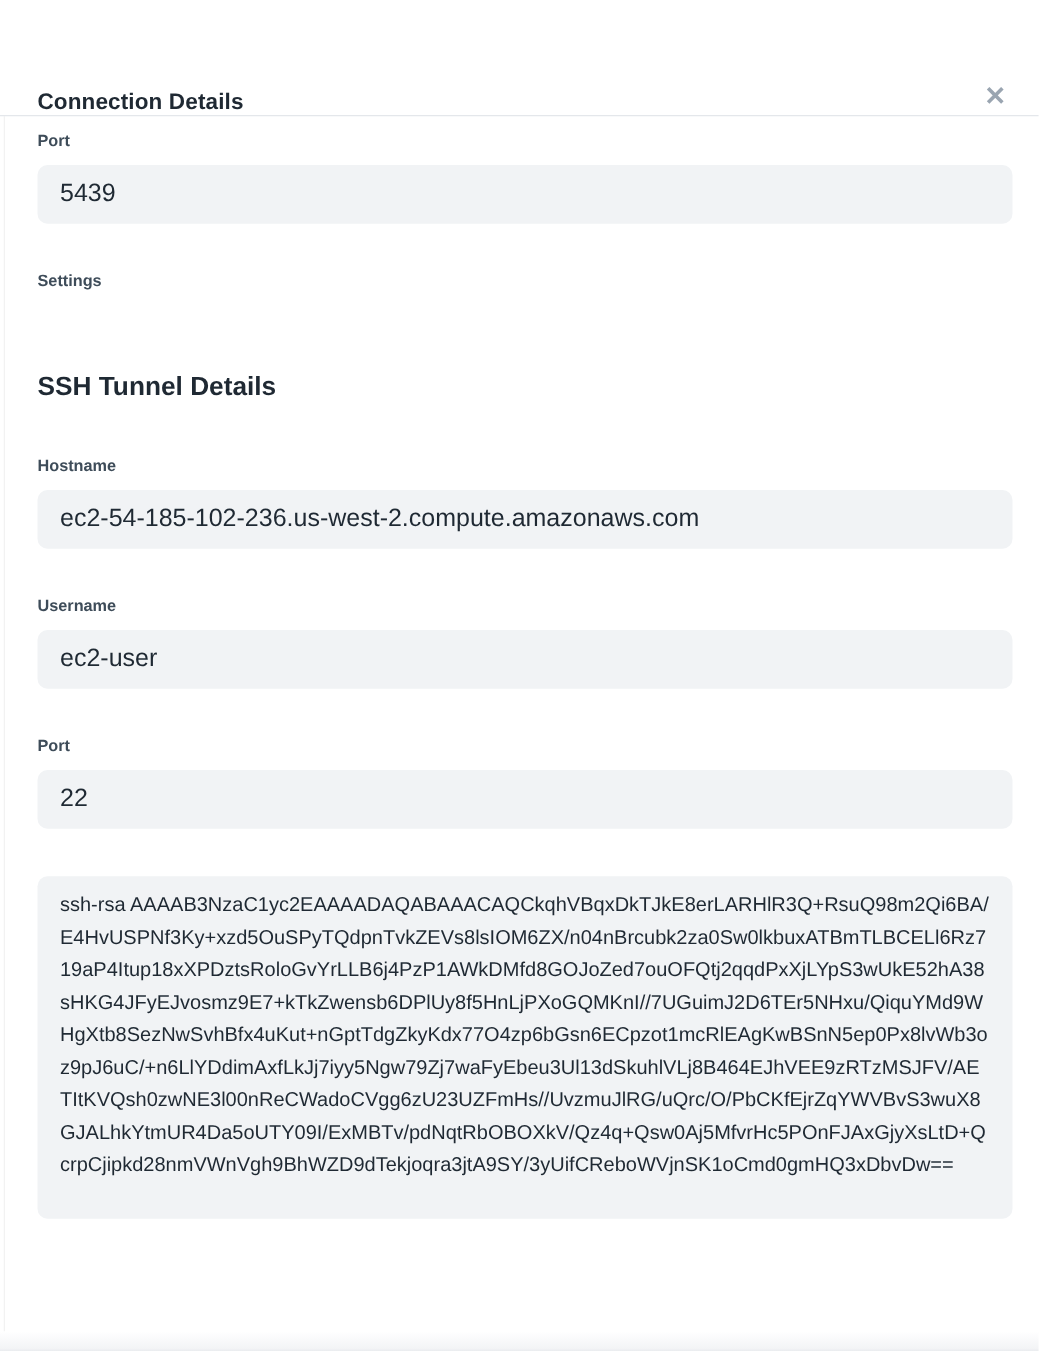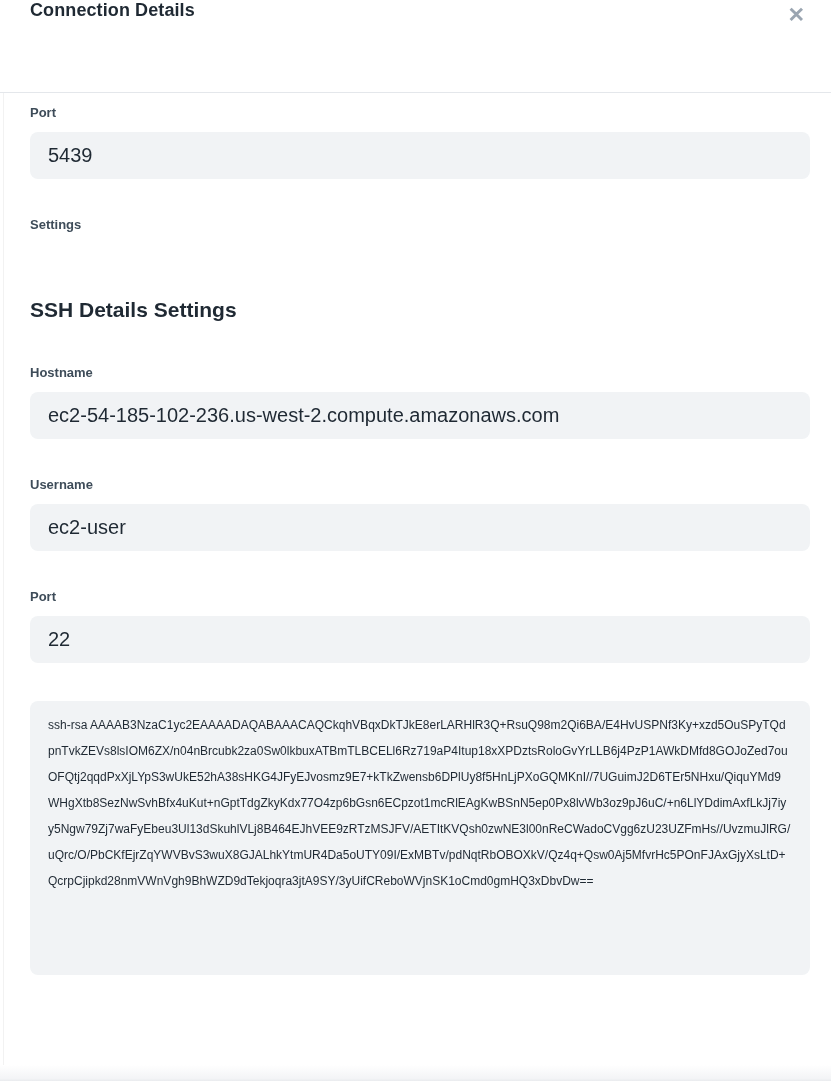--- a/index.html
+++ b/index.html
@@ -18,21 +18,21 @@
   .left-edge {
     position: absolute;
     left: 3px; top: 0; bottom: 0;
     width: 1px;
     background: #f2f2f2;
   }
   .modal-header {
     height: 93px;
     padding: 0 18px 0 30px;
     display: flex;
-    align-items: flex-start;
+    align-items: flex-end;
     justify-content: space-between;
     border-bottom: 1px solid #e4e7eb;
     background: #ffffff;
     position: relative;
     z-index: 2;
   }
   .modal-title {
     font-size: 18px;
     font-weight: 700;
     color: #1f2933;
@@ -80,21 +80,21 @@
     font-size: 21px;
     font-weight: 700;
     color: #1f2933;
   }
   .pubkey-box {
     width: 100%;
     height: 274px;
     background: #f1f3f5;
     border-radius: 8px;
     padding: 11px 18px;
-    font-size: 12px;
+    font-size: 16px;
     line-height: 26px;
     color: #1f2933;
     white-space: pre-wrap;
     word-break: break-all;
     overflow: hidden;
   }
   .footer-shadow {
     position: absolute;
     left: 0; right: 0; bottom: 0;
     height: 16px;
@@ -118,21 +118,21 @@
 
     <div class="field">
       <label class="field-label">Port</label>
       <input class="field-input" type="text" value="5439" style="">
     </div>
 
     <div class="field">
       <label class="field-label">Settings</label>
     </div>
 
-    <h2 class="section-heading">SSH Details Settings</h2>
+    <h2 class="section-heading">SSH Tunnel Details</h2>
 
     <div class="field">
       <label class="field-label">Hostname</label>
       <input class="field-input" type="text" value="ec2-54-185-102-236.us-west-2.compute.amazonaws.com" style="">
     </div>
 
     <div class="field">
       <label class="field-label">Username</label>
       <input class="field-input" type="text" value="ec2-user" style="">
     </div>

